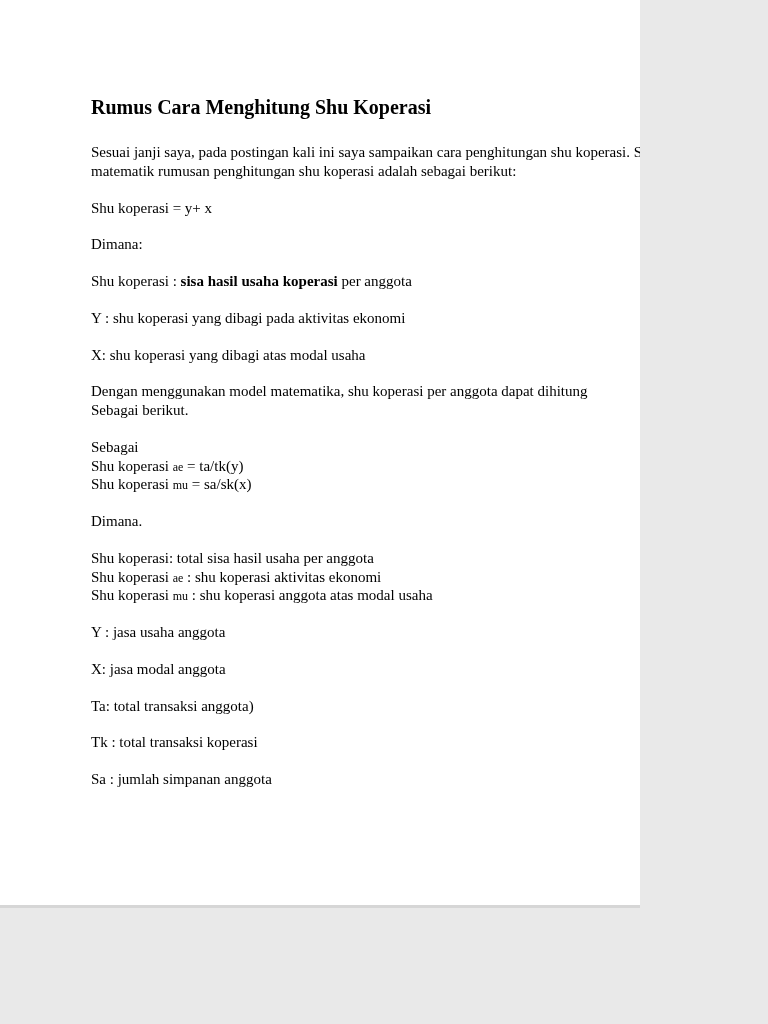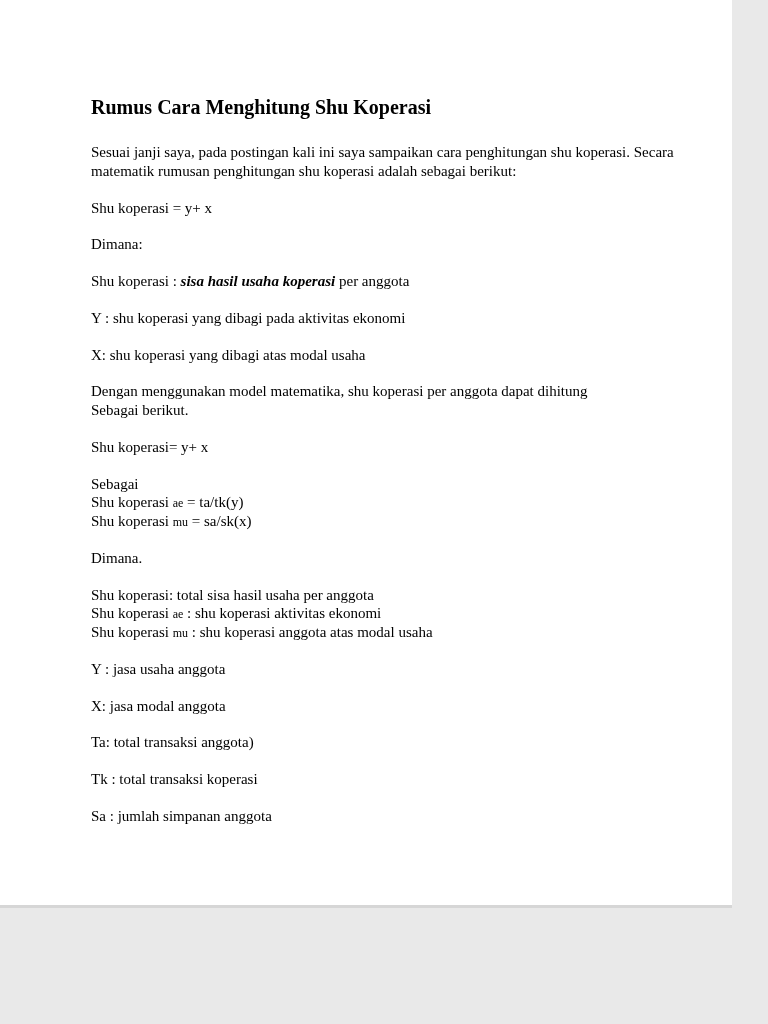--- a/index.html
+++ b/index.html
@@ -3,21 +3,21 @@
 <meta charset="utf-8">
 <style>
   html, body {
     margin: 0;
     padding: 0;
     background: #e9e9e9;
     font-family: "Liberation Serif", "DejaVu Serif", serif;
     color: #000000;
   }
   .viewer {
-    width: 732px;
+    width: 640px;
     height: 1024px;
     overflow: hidden;
     position: relative;
     background: #e9e9e9;
   }
   .page {
     position: absolute;
     top: 0;
     left: 0;
     width: 768px;
@@ -43,21 +43,20 @@
   p.para {
     font-size: 15px;
     line-height: 1.25;
     margin: 0 0 18px 0;
   }
   .sub {
     font-size: 12px;
   }
   strong {
     font-weight: bold;
-    font-style: italic;
   }
 </style>
 </head>
 <body>
 
 <div class="viewer">
   <div class="page">
 
     <h1 class="doc-title">Rumus Cara Menghitung Shu Koperasi</h1>
 
@@ -68,21 +67,20 @@
     <p class="para">Dimana:</p>
 
     <p class="para"><span>Shu koperasi : </span><strong>sisa hasil usaha koperasi</strong><span> per anggota</span></p>
 
     <p class="para">Y : shu koperasi yang dibagi pada aktivitas ekonomi</p>
 
     <p class="para">X: shu koperasi yang dibagi atas modal usaha</p>
 
     <p class="para"><span>Dengan menggunakan model matematika, shu koperasi per anggota dapat dihitung</span><br><span>Sebagai berikut.</span></p>
 
-    <p class="para">Shu koperasi= y+ x</p>
 
     <p class="para"><span>Sebagai</span><br><span>Shu koperasi </span><span class="sub">ae</span><span> = ta/tk(y)</span><br><span>Shu koperasi </span><span class="sub">mu</span><span> = sa/sk(x)</span></p>
 
     <p class="para">Dimana.</p>
 
     <p class="para"><span>Shu koperasi: total sisa hasil usaha per anggota</span><br><span>Shu koperasi </span><span class="sub">ae</span><span> : shu koperasi aktivitas ekonomi</span><br><span>Shu koperasi </span><span class="sub">mu</span><span> : shu koperasi anggota atas modal usaha</span></p>
 
     <p class="para">Y : jasa usaha anggota</p>
 
     <p class="para">X: jasa modal anggota</p>

